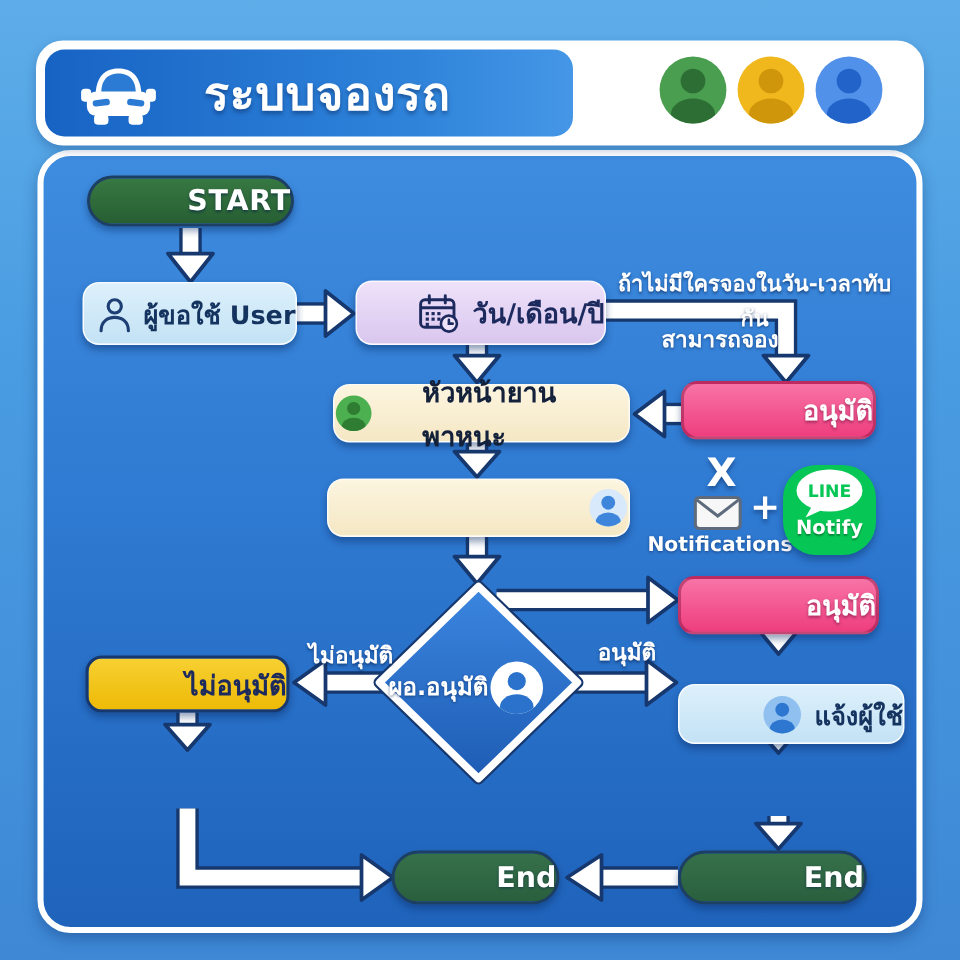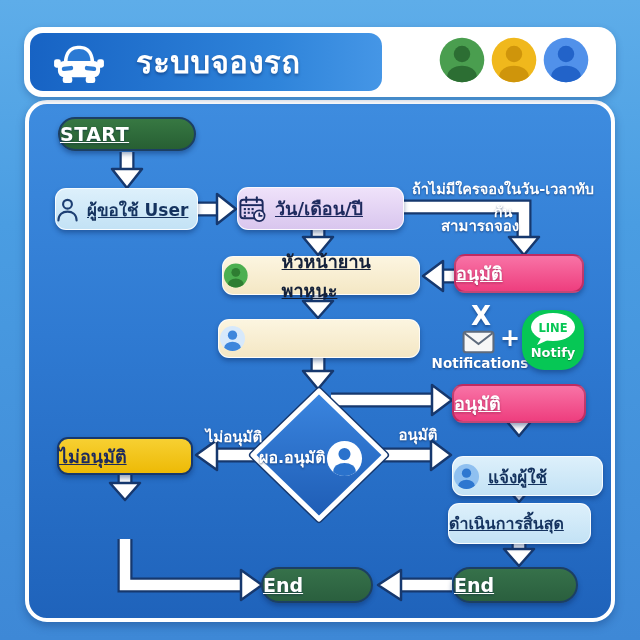--- a/index.html
+++ b/index.html
@@ -25,23 +25,23 @@
            border:4px solid #ffffff; border-radius:22px;
            background:linear-gradient(180deg,#3e8cdf 0%,#2f7ad2 45%,#1f63bb 100%);
            box-shadow:0 4px 9px rgba(12,45,105,.35); }
 
   .arrows { position:absolute; left:0; top:0; width:640px; height:640px; pointer-events:none; }
   .sh-o { stroke:#16386e; stroke-width:15; fill:none; }
   .sh-i { stroke:#ffffff; stroke-width:10.5; fill:none; }
   .hd   { fill:#ffffff; stroke:#16386e; stroke-width:2.5; stroke-linejoin:round; }
 
   
-  .node { position:absolute; display:flex; align-items:center; justify-content:flex-start;
+  .node { position:absolute; display:flex; align-items:center; justify-content:flex-end;
           gap:8px; font-weight:700; border-radius:11px;
-          box-shadow:0 3px 5px rgba(12,44,100,.45);text-decoration:underline; }
+          box-shadow:0 3px 5px rgba(12,44,100,.45); }
   .n-start { left:58px; top:117px; width:138px; height:34px; border-radius:17px;
              background:linear-gradient(180deg,#377842,#275f33); border:2px solid #1c3f63;
              color:#fff; font-size:19px; letter-spacing:.5px; text-shadow:0 1px 2px rgba(8,35,70,.6); }
   .n-end { width:118px; height:36px; border-radius:18px;
            background:linear-gradient(180deg,#36714a,#2a5f3e); border:2px solid #1c3f63;
            color:#fff; font-size:19px; text-shadow:0 1px 2px rgba(8,35,70,.6); }
   .n-end-left  { left:261px; top:567px; width:112px; }
   .n-end-right { left:452px; top:567px; width:126px; }
   .n-light { background:linear-gradient(180deg,#ddf0fb,#c3e2f5); color:#15335f; font-size:17px;
              border:1.5px solid rgba(255,255,255,.85); }
@@ -324,23 +324,20 @@
         </defs>
       <circle cx="14" cy="14" r="13" fill="#8fc0f0"></circle>
       <g clip-path="url(#cn)">
           <circle cx="14" cy="10.5" r="4.8" fill="#2e77d0"></circle>
         <ellipse cx="14" cy="23.5" rx="8.6" ry="6.2" fill="#2e77d0"></ellipse>
         </g>
     </svg>
     <span>แจ้งผู้ใช้</span>
   </div>
 
-  <div class="node n-light n-procend">
-    <span>ดำเนินการสิ้นสุด</span>
-  </div>
 
   <div class="node n-end n-end-left">
     <span>End</span>
   </div>
 
   <div class="node n-end n-end-right">
     <span>End</span>
   </div>
 
   <div class="flabel l-noover">ถ้าไม่มีใครจองในวัน-เวลาทับกัน</div>

